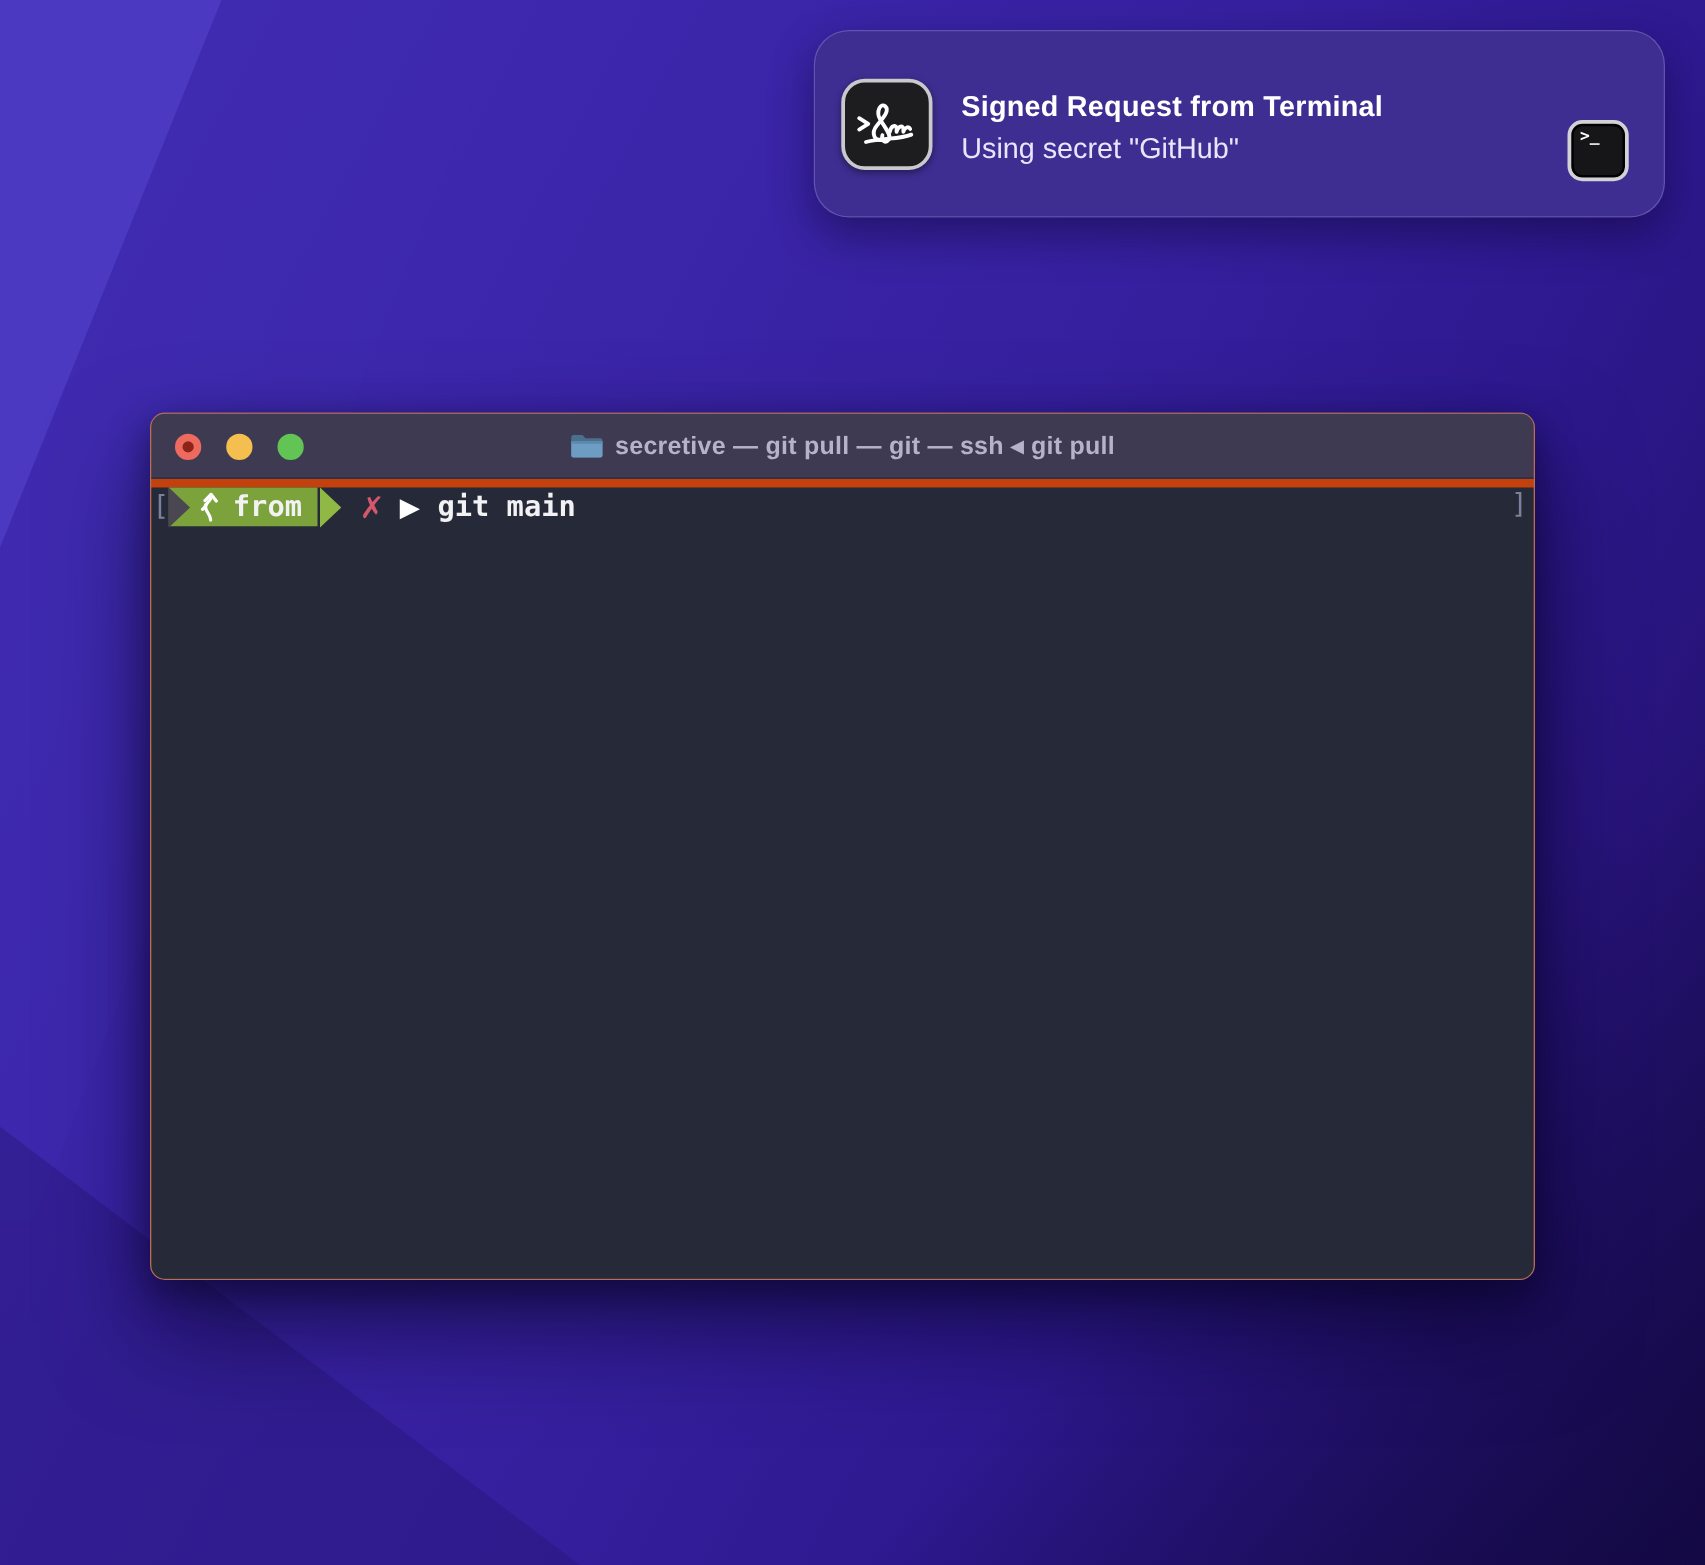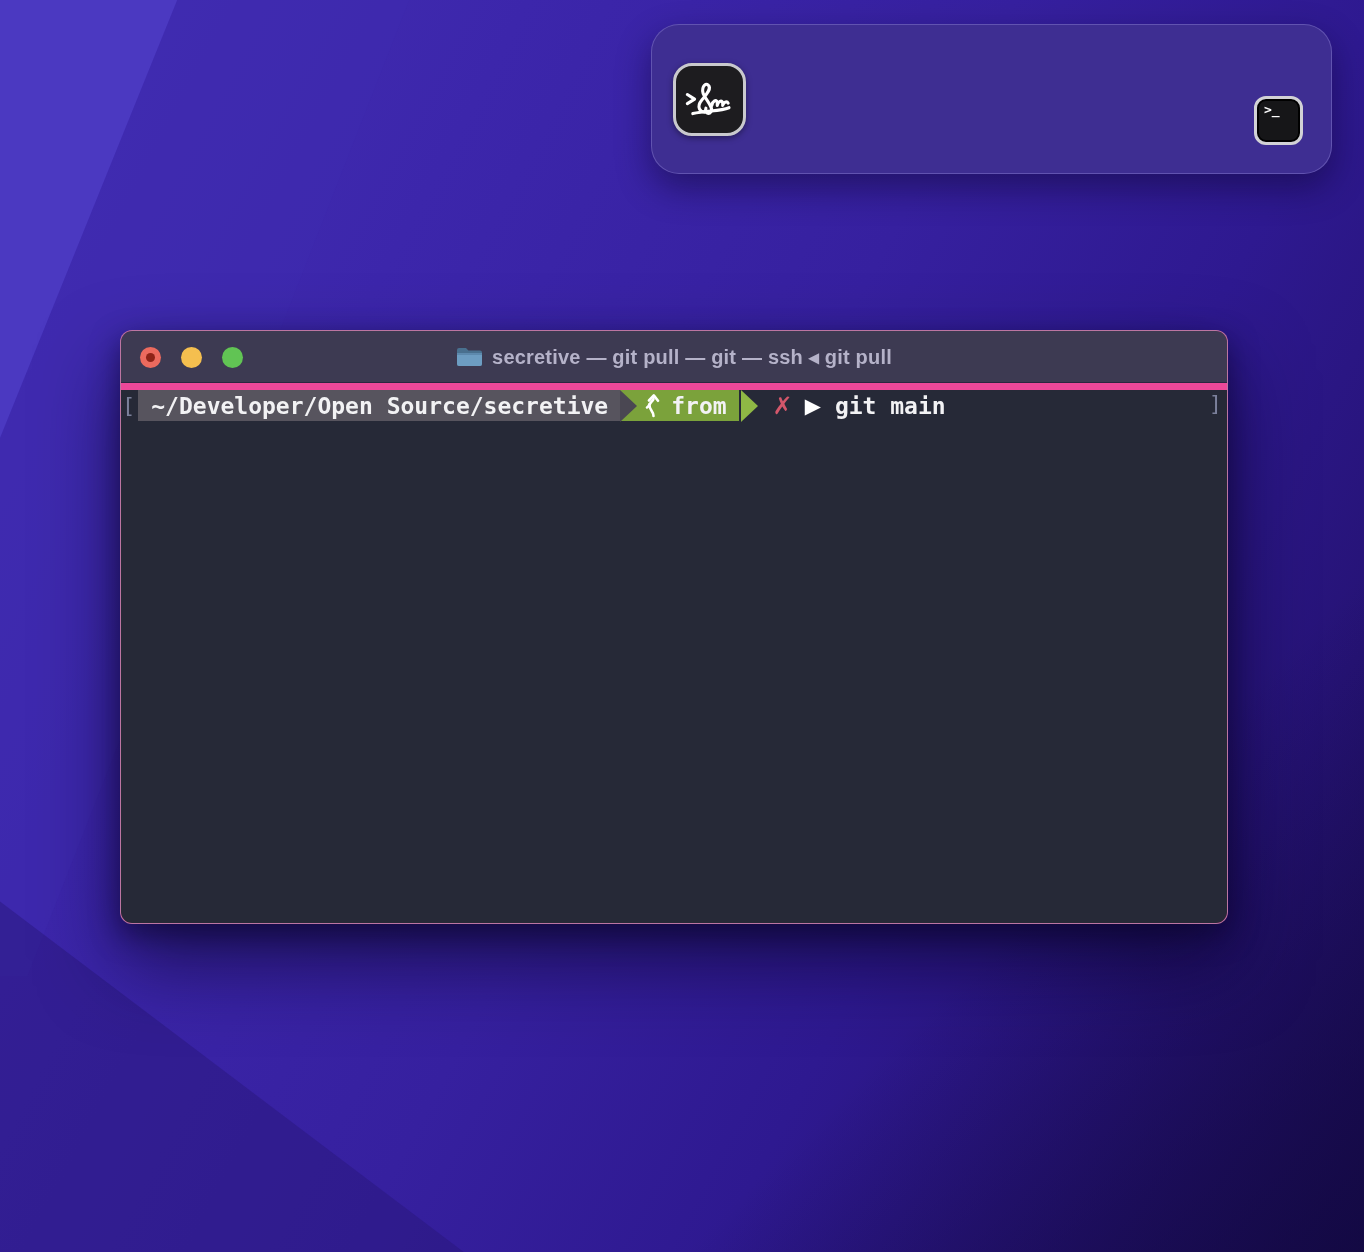--- a/index.html
+++ b/index.html
@@ -29,22 +29,22 @@
   .notif-text { position:absolute; left:117px; top:47px; }
   .notif-title { font-size:23px; font-weight:bold; color:#ffffff; letter-spacing:.2px; }
   .notif-subtitle { font-size:23px; color:#e9e6fb; margin-top:6px; }
   .notif-terminal-icon { position:absolute; left:602px; top:71px; width:49px; height:49px;
     background:#161618; border:3px solid #d2d2d6; border-radius:12px;
     box-shadow:inset 0 0 0 2px #000;
     font-family:"DejaVu Sans Mono", monospace; font-size:13px; font-weight:bold; color:#fff;
     padding:5px 0 0 7px; line-height:11px; }
 
   
-  .window { position:absolute; left:120px; top:330px; width:1108px; height:594px;
-    border-radius:12px; background:#ec4899; border:1px solid rgba(150,155,170,.55);
+  .window { position:absolute; left:120px; top:330px; width:1108px; height:694px;
+    border-radius:12px; background:#c2410c; border:1px solid rgba(150,155,170,.55);
     box-shadow:0 38px 80px rgba(8,3,35,.6), 0 10px 28px rgba(8,3,35,.5); overflow:hidden; }
   .titlebar { position:relative; height:52px; background:#3d3a52;
     border-bottom:1px solid #2a2740; display:flex; align-items:center; }
   .lights { position:absolute; left:19px; top:0; height:52px; display:flex; align-items:center; gap:20px; }
   .light { width:21px; height:21px; border-radius:50%; position:relative; }
   .light-close { background:#ec6a5e; }
   .light-close .dot { position:absolute; left:6px; top:6px; width:9px; height:9px;
     border-radius:50%; background:#8e2317; }
   .light-min { background:#f5bf4f; }
   .light-zoom { background:#61c454; }
@@ -81,20 +81,24 @@
 
 <div class="notification">
   <div class="notif-app-icon">
     <svg width="58" height="58" viewBox="0 0 64 64" fill="none" stroke="#ffffff" stroke-width="3.4" stroke-linecap="round" stroke-linejoin="round">
       <path d="M7 26 L15 31 L7 36"></path>
       <path d="M29 45 C20 47 17 39 23 32 C29 25 34 19 30 15.5 C26 12 21.5 20 25.5 27 C30 35 36 41 33 45 C30.5 48.5 26 46 27.5 41"></path>
       <path d="M34 38 C35 33 39 31 40 34.5 L40 38 C41 33.5 45 31.5 46 35 L46 38 C47 34.5 50.5 32.5 52 35.5"></path>
       <path d="M13 47 C28 43 42 45 53 40.5"></path>
     </svg>
   </div>
+  <div class="notif-text">
+    <div class="notif-title">Signed Request from Terminal</div>
+    <div class="notif-subtitle">Using secret "GitHub"</div>
+  </div>
   <div class="notif-terminal-icon">
     <span>&gt;_</span>
   </div>
 </div>
 
 <div class="window">
   <div class="titlebar">
     <div class="lights">
       <div class="light light-close">
           <div class="dot"></div>
@@ -110,23 +114,20 @@
           <path d="M1 7.2 H26 V9 H1 Z" fill="#5d89ad"></path>
         </svg>
       </span>
       <span class="window-title">secretive — git pull — git — ssh ◂ git pull</span>
     </div>
   </div>
 
   <div class="content">
     <div class="prompt-line">
       <span class="edge-bracket bracket-left">[</span>
-      <div class="chip chip-path">
-        <span>~/Developer/Open Source/secretive</span>
-      </div>
       <div class="sep-path"></div>
       <div class="chip chip-branch">
         <span style="display:flex;">
           <svg width="17" height="24" viewBox="0 0 17 24" fill="none" stroke="#ffffff" stroke-width="2.6" stroke-linecap="round" stroke-linejoin="round">
             <path d="M8.5 22 C8.5 17 4.5 16 4.5 11.5 C4.5 8.5 7.5 7.5 8.5 5"></path>
             <path d="M4 6.5 L8.8 1.4 L13 6.8" fill="none"></path>
             <path d="M2 13.5 C3.5 12.5 4.2 11.5 4.5 10"></path>
           </svg>
         </span>
         <span>from</span>

